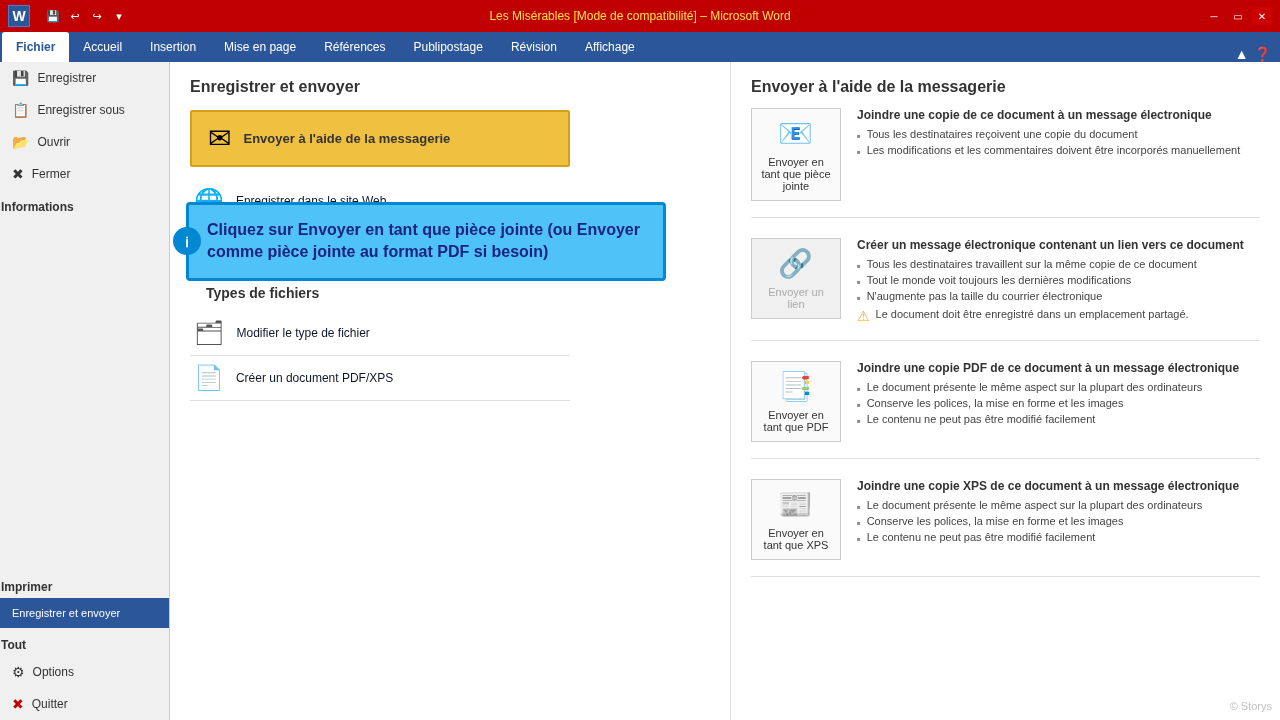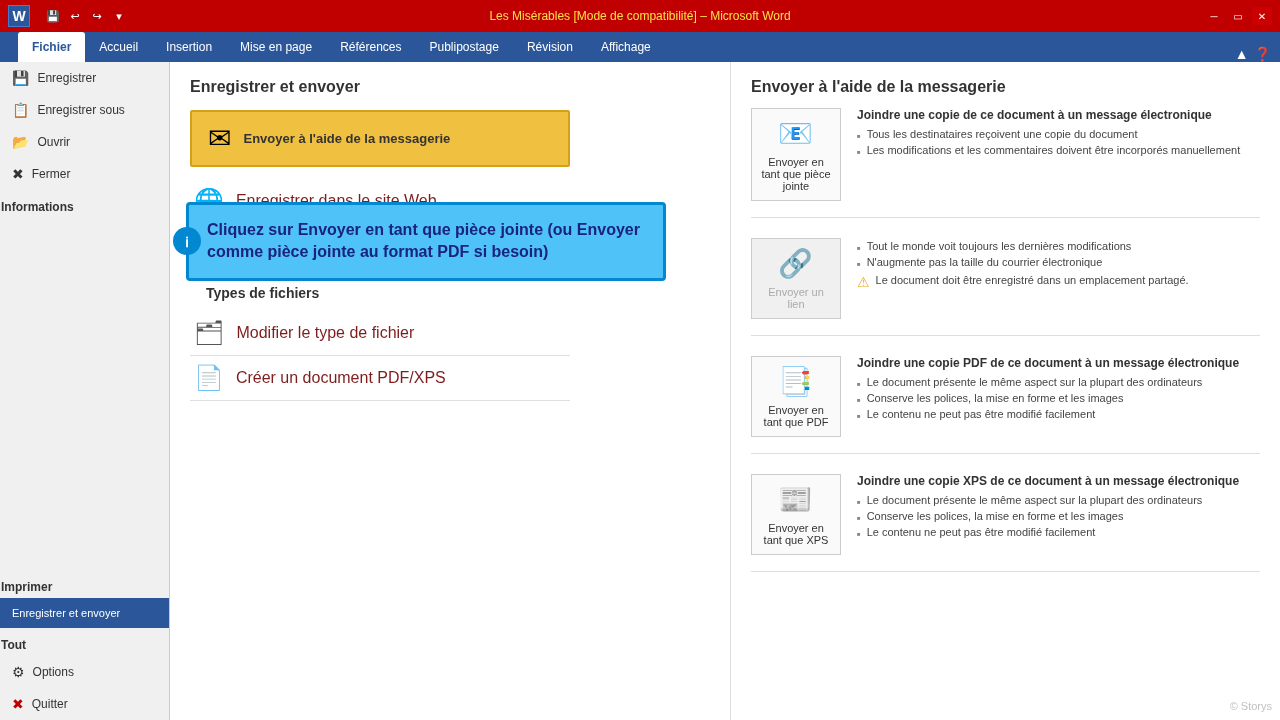--- a/index.html
+++ b/index.html
@@ -67,21 +67,20 @@
       background: transparent;
       border: none;
       height: 100%;
       display: flex; align-items: center;
     }
     .ribbon-tab.active {
       background: #fff;
       color: #2b579a;
       font-weight: 600;
       border-radius: 3px 3px 0 0;
-      margin-left: 16px;
     }
     .ribbon-right { margin-left: auto; display: flex; align-items: center; gap: 6px; padding-right: 6px; }
     .ribbon-right span { color: white; font-size: 14px; cursor: pointer; }
 
     
     .main-layout {
       display: flex;
       height: calc(720px - 62px);
     }
 
@@ -149,21 +148,21 @@
     .highlight-btn-text { font-size: 13px; font-weight: 600; color: #333; }
 
     .option-item {
       display: flex; align-items: center; gap: 12px;
       padding: 8px 4px;
       cursor: pointer;
       border-bottom: 1px solid #e0e0e0;
       max-width: 380px;
     }
     .option-icon { font-size: 24px; color: #555; }
-    .option-text { font-size: 16px; color: #7f1d1d; }
+    .option-text { font-size: 12px; color: #0f172a; }
 
     .sub-section-title {
       font-size: 14px;
       font-weight: 600;
       color: #333;
       margin: 16px 16px 10px;
     }
 
     
     .tooltip-box {
@@ -394,21 +393,25 @@
         </div>
       </div>
 
       <div class="email-option-block">
         <div class="email-option-row">
           <div class="email-option-btn disabled">
             <span class="btn-icon">🔗</span>
             <span>Envoyer un lien</span>
           </div>
           <div class="email-option-desc">
+            <p>Créer un message électronique contenant un lien vers ce document</p>
             <ul class="bullet-list">
+              <li>
+                  <span>Tous les destinataires travaillent sur la même copie de ce document</span>
+                </li>
               <li>
                   <span>Tout le monde voit toujours les dernières modifications</span>
                 </li>
               <li>
                   <span>N'augmente pas la taille du courrier électronique</span>
                 </li>
             </ul>
             <div class="warning-item">
               <span class="warning-icon">⚠</span>
               <span class="warning-text">Le document doit être enregistré dans un emplacement partagé.</span>

